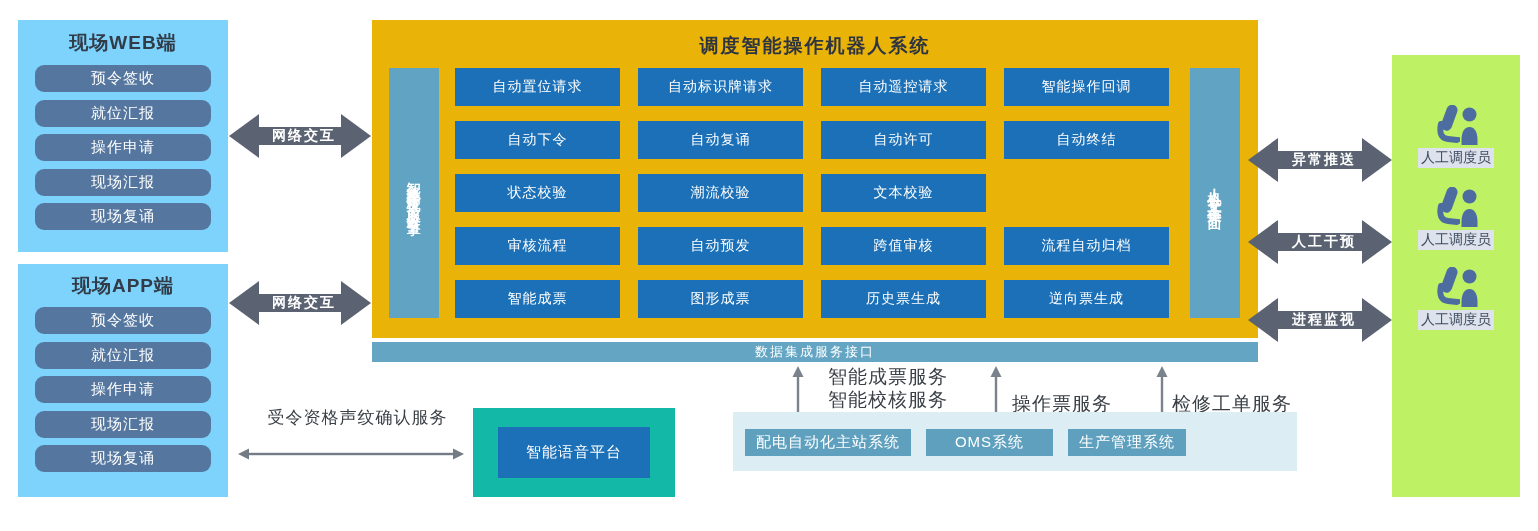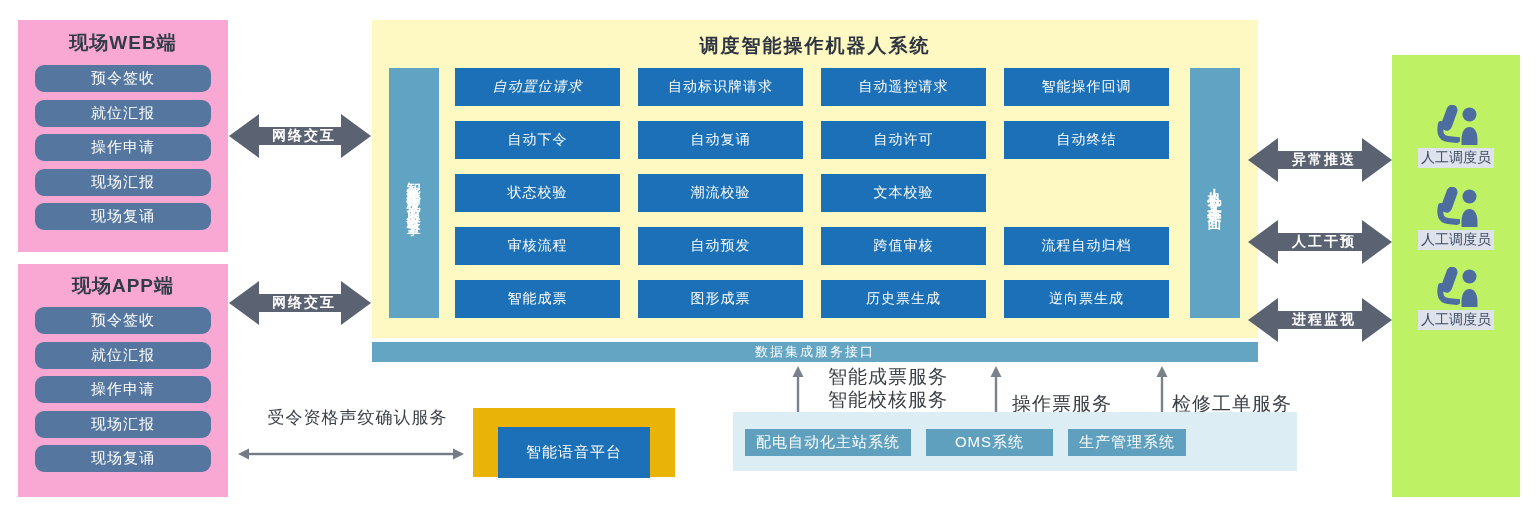--- a/index.html
+++ b/index.html
@@ -1,34 +1,34 @@
 <!DOCTYPE html>
 <html><head>
 <meta charset="utf-8">
 <style>
   * { margin:0; padding:0; box-sizing:border-box; }
   html,body { background:#fff; }
   body { font-family:"Liberation Sans", sans-serif; }
   #stage { position:relative; width:1538px; height:531px; background:#ffffff; overflow:hidden; }
 
   
-  .side-panel { position:absolute; left:18px; width:210px; background:#f9a8d4; }
+  .side-panel { position:absolute; left:18px; width:210px; background:#7dd3fc; }
   .side-panel .panel-title { height:45px; display:flex; align-items:center; justify-content:center;
       font-size:19px; color:#323c49; font-weight:600; letter-spacing:1px; }
   .side-panel .panel-item { margin:0 17px 7.5px 17px; height:27px; background:#55779f; color:#fff;
       font-size:15px; display:flex; align-items:center; justify-content:center; letter-spacing:1px;border-radius:9px; }
 
   
   .harrow { position:absolute; }
   .harrow svg { display:block; }
   .harrow-label { position:absolute; inset:0; display:flex; align-items:center; justify-content:center;
       color:#fff; font-size:14px; font-weight:600; letter-spacing:2px; padding-bottom:1px;margin-left:8px; }
 
   
-  .main-panel { position:absolute; left:372px; top:20px; width:886px; height:318px; background:#fef9c3; }
+  .main-panel { position:absolute; left:372px; top:20px; width:886px; height:318px; background:#eab308; }
   .main-title { position:absolute; top:13px; left:0; width:100%; text-align:center;
       font-size:19px; color:#2e3540; font-weight:600; letter-spacing:2px; }
   .vbar { position:absolute; top:48px; width:50px; height:250px; background:#60a3c2;
       display:flex; align-items:center; justify-content:center; }
   .vbar span { writing-mode:vertical-lr; text-orientation:upright; color:#fff; font-size:14px;
       letter-spacing:4px; font-weight:600; }
   .fn-btn { position:absolute; width:165px; height:38px; background:#1b70b7; color:#fff; font-size:14px;
       display:flex; align-items:center; justify-content:center; letter-spacing:1px; }
 
   
@@ -39,21 +39,21 @@
   .varrow { position:absolute; top:366px; }
   .svc-label { position:absolute; color:#3a4046; font-size:19px; letter-spacing:1px; }
   .svc-label.multi { line-height:23px; }
 
   
   .systems-panel { position:absolute; left:685px; top:412px; width:564px; height:59px; background:#dcedf4;margin-left:48px; }
   .sys-btn { position:absolute; top:17px; height:27px; background:#5fa0bf; color:#fff; font-size:15px;
       display:flex; align-items:center; justify-content:center; letter-spacing:1px; }
 
   
-  .voice-panel { position:absolute; left:473px; top:408px; width:202px; height:69px; background:#eab308; }
+  .voice-panel { position:absolute; left:473px; top:408px; width:202px; height:89px; background:#14b8a6; }
   .voice-btn { position:absolute; left:25px; top:19px; width:152px; height:51px; background:#1b70b7;
       color:#fff; font-size:15px; display:flex; align-items:center; justify-content:center; letter-spacing:1px; }
   .voice-label { position:absolute; left:250px; top:406px; width:215px; text-align:center;
       font-size:17px; color:#3a4046; letter-spacing:1px; }
 
   
   .right-panel { position:absolute; left:1392px; top:55px; width:128px; height:442px; background:#bef264; }
   .dispatcher { position:absolute; left:0; width:100%; display:flex; flex-direction:column; align-items:center; }
   .dispatcher .dlabel { margin-top:3px; font-size:14px; color:#3d4a5f; background:#dde2ec; padding:1px 3px; }
 </style>
@@ -96,21 +96,21 @@
   <div class="main-panel">
     <div class="main-title">调度智能操作机器人系统</div>
 
     <div class="vbar" style="left:17px;">
       <span>智能操作机器人服务引擎</span>
     </div>
     <div class="vbar" style="left:818px;">
       <span>人机交互工作界面</span>
     </div>
 
-    <div class="fn-btn" style="left:83px;top:48px;font-style:italic;">自动置位请求</div>
+    <div class="fn-btn" style="left:83px;top:48px;">自动置位请求</div>
     <div class="fn-btn" style="left:266px;top:48px;">自动标识牌请求</div>
     <div class="fn-btn" style="left:449px;top:48px;">自动遥控请求</div>
     <div class="fn-btn" style="left:632px;top:48px;">智能操作回调</div>
 
     <div class="fn-btn" style="left:83px;top:101px;">自动下令</div>
     <div class="fn-btn" style="left:266px;top:101px;">自动复诵</div>
     <div class="fn-btn" style="left:449px;top:101px;">自动许可</div>
     <div class="fn-btn" style="left:632px;top:101px;">自动终结</div>
 
     <div class="fn-btn" style="left:83px;top:154px;">状态校验</div>

